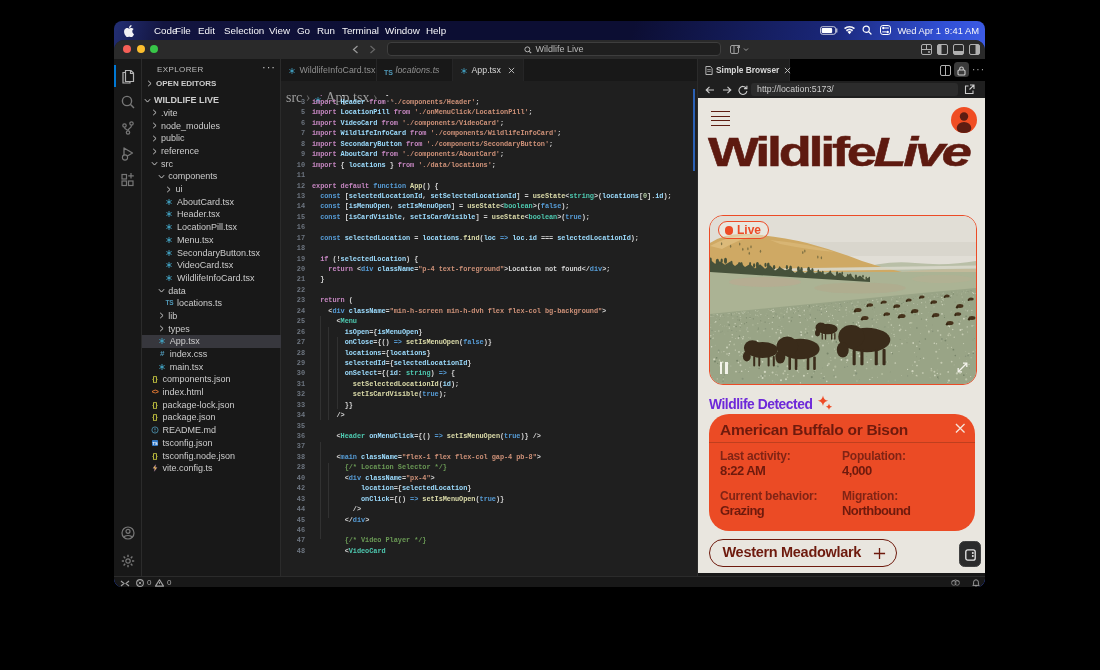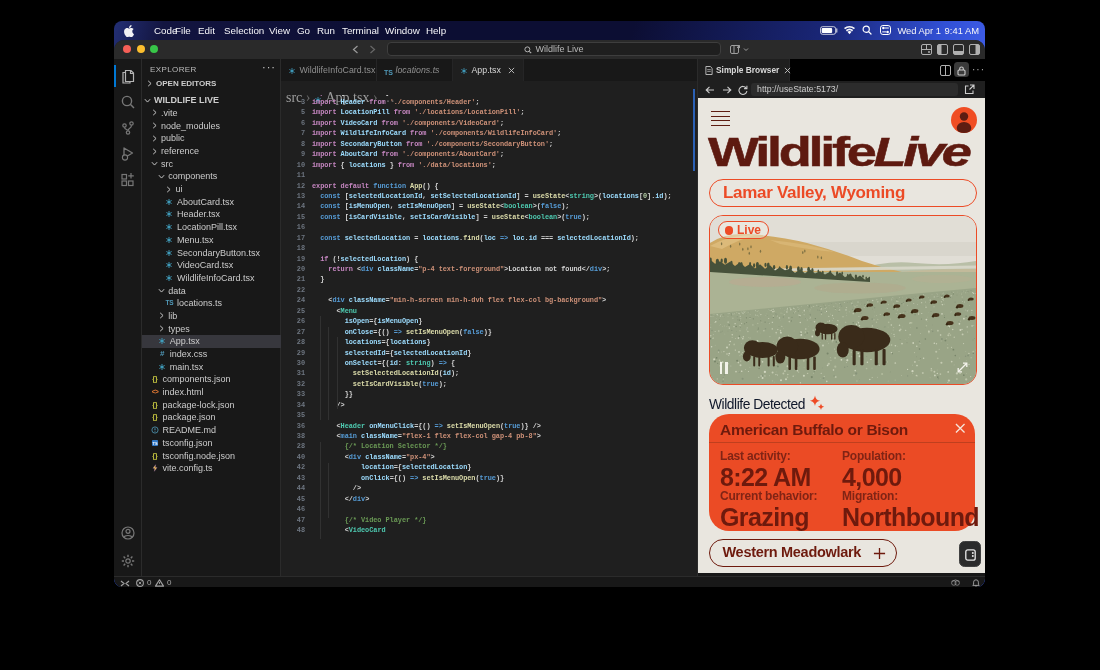--- a/index.html
+++ b/index.html
@@ -22,21 +22,21 @@
   background:#1f1f1f; border:1px solid #3e3e3e; border-radius:4px;
   color:#b8b8b8; font-size:9px; text-align:center; line-height:12px; }
 .tbicon { position:absolute; top:4.5px; width:11px; height:11px; }
 #mainrow { position:absolute; left:0; top:19px; width:871px; height:517px; }
 
 #actbar { position:absolute; left:0; top:0; width:28px; height:517px; background:#181818; border-right:1px solid #2b2b2b; }
 .aicon { position:absolute; left:6px; width:16px; height:16px; opacity:.85; }
 #actind { position:absolute; left:0; top:6px; width:1.5px; height:22px; background:#0078d4; }
 
 #sidebar { position:absolute; left:28px; top:0; width:139px; height:517px; background:#181818; border-right:1px solid #2b2b2b; color:#cccccc; }
-#sbhead { position:absolute; left:8px; top:6px; font-size:8px; color:#bbbbbb; letter-spacing:.4px; }
+#sbhead { position:absolute; left:15px; top:6px; font-size:8px; color:#bbbbbb; letter-spacing:.4px; }
 #sbdots { position:absolute; left:120px; top:2px; font-size:11px; color:#cccccc; letter-spacing:1px;}
 #openedit { position:absolute; left:4px; top:18.5px; height:13px; font-size:8px; font-weight:bold; color:#cccccc; display:flex; align-items:center; }
 #tree { position:absolute; left:0; top:48.1px; width:139px; }
 #wroot { position:absolute; left:0; top:35.2px; width:139px; }
 .trow { position:relative; height:12.7px; font-size:9px; white-space:nowrap; overflow:hidden; display:flex; align-items:center; }
 .trow.sel { background:#37373d; }
 .tch { width:7px; height:7px; flex:none; margin-right:3px; }
 .tic { width:8px; display:inline-block; height:8px; flex:none; margin-right:3.5px;
   font-size:7px; font-weight:bold; line-height:8px; text-align:center; vertical-align:-1px;}
 .tst { color:#519aba; font-size:6.5px; }
@@ -83,27 +83,27 @@
 #locpill { position:absolute; left:11px; top:81.5px; width:268px; height:27.5px; border:1.6px solid #ec4b26;
   border-radius:14px; color:#ec4b26; font-size:17px; font-weight:bold; line-height:25px; padding-left:13px; letter-spacing:-0.3px;}
 #vcard { position:absolute; left:11px; top:117.5px; width:268px; height:170px; border:1.6px solid #ec4b26;
   border-radius:14px; overflow:hidden; background:#dcd9d1; }
 #livepill { position:absolute; left:8px; top:5px; width:51px; height:17.5px; background:rgba(245,242,235,.45);
   border:1.4px solid #ec4b26; border-radius:9px; }
 #livepill b { position:absolute; left:18px; top:1.2px; color:#ec4b26; font-size:12px; }
 #livedot { position:absolute; left:5.5px; top:4.2px; width:8.4px; height:8.4px; border-radius:50%; background:#ee4b26; }
 #pausebars { position:absolute; left:9.5px; top:146px; }
 #pausebars div { position:absolute; top:0; width:2.6px; height:12px; background:rgba(250,248,242,.92); }
-#wdrow { position:absolute; left:11px; top:297.5px; font-size:13.8px; font-weight:normal; color:#0f172a; letter-spacing:-0.45px;}
+#wdrow { position:absolute; left:11px; top:297.5px; font-size:13.8px; font-weight:bold; color:#6d28d9; letter-spacing:-0.45px;}
 #ocard { position:absolute; left:11px; top:316.5px; width:266px; height:117px; border-radius:20px; background:#eb4b25; }
 #ocard h3 { position:absolute; left:11px; top:6.5px; font-size:15.5px; font-weight:bold; color:#6e1a0d; letter-spacing:-0.3px;}
 #ocx { position:absolute; right:10px; top:8.5px; width:10.5px; height:10.5px; }
 #ocdiv { position:absolute; left:0; top:27.5px; width:266px; height:1px; background:#bf3f1e; }
 .olab { position:absolute; font-size:12px; font-weight:bold; color:#802415; letter-spacing:-0.2px;}
-.oval { position:absolute; font-size:25px; font-weight:bold; color:#6e1a0d; letter-spacing:-0.6px;}
+.oval { position:absolute; font-size:13px; font-weight:bold; color:#6e1a0d; letter-spacing:-0.6px;}
 #wmpill { position:absolute; left:10.5px; top:441px; width:188px; height:28px; border:1.6px solid #6e1a0d;
   border-radius:14.5px; color:#6e1a0d; font-size:14.5px; font-weight:bold; line-height:25.5px; padding-left:13px; letter-spacing:-0.3px;}
 #dkbtn { position:absolute; left:260.5px; top:443px; width:22px; height:26px; border-radius:5.5px;
   background:#2b2b2b; border:1px solid #414141; }
 
 #statusbar { position:absolute; left:0; top:536.5px; width:871px; height:11.5px; background:#181818;
   border-top:1px solid #2b2b2b; color:#a6a6a6; font-size:8px; line-height:11px; }
 svg.st { stroke:#cccccc; fill:none; stroke-width:1.1; }
 svg.st2 { stroke:#a0a0a0; fill:none; stroke-width:1.2; }
 </style></head><body>
@@ -467,51 +467,53 @@
         <div id="breadcrumb">src <span style="color:#6a6a6a">›</span> <svg class="tic" style="vertical-align:-2px" viewBox="0 0 10 10">
                 <g stroke="#41a0c0" fill="none" stroke-width="1.0">
                   <circle cx="5" cy="5" r="1.1" fill="#41a0c0" stroke="none"></circle>
                   <path d="M5 1.2 L5 8.8 M1.7 3.1 L8.3 6.9 M1.7 6.9 L8.3 3.1"></path>
                 </g>
               </svg>App.tsx <span style="color:#6a6a6a">› …</span></div>
         <div id="codewrap">
               <div id="codepre">
 <div class="cl"><span class="ln">2</span><i class="p">import</i> <i class="w">{ </i><i class="v">useState</i><i class="w"> }</i> <i class="p">from</i> <i class="s">'react'</i><i class="w">;</i></div>
 <div class="cl"><span class="ln">3</span><i class="p">import</i> <i class="v">Header</i> <i class="p">from</i> <i class="s">'./components/Header'</i><i class="w">;</i></div>
-<div class="cl"><span class="ln">5</span><i class="p">import</i> <i class="v">LocationPill</i> <i class="p">from</i> <i class="s">'./locations/LocationPill'</i><i class="w">;</i></div>
+<div class="cl"><span class="ln">5</span><i class="p">import</i> <i class="v">LocationPill</i> <i class="p">from</i> <i class="s">'./onMenuClick/LocationPill'</i><i class="w">;</i></div>
 <div class="cl"><span class="ln">6</span><i class="p">import</i> <i class="v">VideoCard</i> <i class="p">from</i> <i class="s">'./components/VideoCard'</i><i class="w">;</i></div>
 <div class="cl"><span class="ln">7</span><i class="p">import</i> <i class="v">WildlifeInfoCard</i> <i class="p">from</i> <i class="s">'./components/WildlifeInfoCard'</i><i class="w">;</i></div>
 <div class="cl"><span class="ln">8</span><i class="p">import</i> <i class="v">SecondaryButton</i> <i class="p">from</i> <i class="s">'./components/SecondaryButton'</i><i class="w">;</i></div>
 <div class="cl"><span class="ln">9</span><i class="p">import</i> <i class="v">AboutCard</i> <i class="p">from</i> <i class="s">'./components/AboutCard'</i><i class="w">;</i></div>
 <div class="cl"><span class="ln">10</span><i class="p">import</i> <i class="w">{ </i><i class="v">locations</i><i class="w"> }</i> <i class="p">from</i> <i class="s">'./data/locations'</i><i class="w">;</i></div>
 <div class="cl"><span class="ln">11</span></div>
 <div class="cl"><span class="ln">12</span><i class="p">export</i> <i class="p">default</i> <i class="b">function</i> <i class="f">App</i><i class="w">() {</i></div>
 <div class="cl"><span class="ln">13</span>  <i class="b">const</i> <i class="w">[</i><i class="v">selectedLocationId</i><i class="w">, </i><i class="v">setSelectedLocationId</i><i class="w">] = </i><i class="f">useState</i><i class="w">&lt;</i><i class="t">string</i><i class="w">&gt;(</i><i class="v">locations</i><i class="w">[</i><i class="n">0</i><i class="w">].</i><i class="v">id</i><i class="w">);</i></div>
 <div class="cl"><span class="ln">14</span>  <i class="b">const</i> <i class="w">[</i><i class="v">isMenuOpen</i><i class="w">, </i><i class="v">setIsMenuOpen</i><i class="w">] = </i><i class="f">useState</i><i class="w">&lt;</i><i class="t">boolean</i><i class="w">&gt;(</i><i class="b">false</i><i class="w">);</i></div>
 <div class="cl"><span class="ln">15</span>  <i class="b">const</i> <i class="w">[</i><i class="v">isCardVisible</i><i class="w">, </i><i class="v">setIsCardVisible</i><i class="w">] = </i><i class="f">useState</i><i class="w">&lt;</i><i class="t">boolean</i><i class="w">&gt;(</i><i class="b">true</i><i class="w">);</i></div>
 <div class="cl"><span class="ln">16</span></div>
 <div class="cl"><span class="ln">17</span>  <i class="b">const</i> <i class="v">selectedLocation</i><i class="w"> = </i><i class="v">locations</i><i class="w">.</i><i class="f">find</i><i class="w">(</i><i class="v">loc</i> <i class="b">=&gt;</i> <i class="v">loc</i><i class="w">.</i><i class="v">id</i> <i class="w">===</i> <i class="v">selectedLocationId</i><i class="w">);</i></div>
 <div class="cl"><span class="ln">18</span></div>
 <div class="cl"><span class="ln">19</span>  <i class="p">if</i> <i class="w">(!</i><i class="v">selectedLocation</i><i class="w">) {</i></div>
 <div class="cl"><span class="ln">20</span>    <i class="p">return</i> <i class="w">&lt;</i><i class="b">div</i> <i class="v">className</i><i class="w">=</i><i class="s">"p-4 text-foreground"</i><i class="w">&gt;Location not found&lt;/</i><i class="b">div</i><i class="w">&gt;;</i></div>
 <div class="cl"><span class="ln">21</span>  <i class="w">}</i></div>
 <div class="cl"><span class="ln">22</span></div>
+<div class="cl"><span class="ln">23</span>  <i class="p">return</i> <i class="w">(</i></div>
 <div class="cl"><span class="ln">24</span>    <i class="w">&lt;</i><i class="b">div</i> <i class="v">className</i><i class="w">=</i><i class="s">"min-h-screen min-h-dvh flex flex-col bg-background"</i><i class="w">&gt;</i></div>
 <div class="cl"><span class="ln">25</span>      <i class="w">&lt;</i><i class="t">Menu</i></div>
 <div class="cl"><span class="ln">26</span>        <i class="v">isOpen</i><i class="w">={</i><i class="v">isMenuOpen</i><i class="w">}</i></div>
 <div class="cl"><span class="ln">27</span>        <i class="v">onClose</i><i class="w">={() </i><i class="b">=&gt;</i> <i class="f">setIsMenuOpen</i><i class="w">(</i><i class="b">false</i><i class="w">)}</i></div>
 <div class="cl"><span class="ln">28</span>        <i class="v">locations</i><i class="w">={</i><i class="v">locations</i><i class="w">}</i></div>
 <div class="cl"><span class="ln">29</span>        <i class="v">selectedId</i><i class="w">={</i><i class="v">selectedLocationId</i><i class="w">}</i></div>
 <div class="cl"><span class="ln">30</span>        <i class="v">onSelect</i><i class="w">={(</i><i class="v">id</i><i class="w">: </i><i class="t">string</i><i class="w">) </i><i class="b">=&gt;</i> <i class="w">{</i></div>
 <div class="cl"><span class="ln">31</span>          <i class="f">setSelectedLocationId</i><i class="w">(</i><i class="v">id</i><i class="w">);</i></div>
 <div class="cl"><span class="ln">32</span>          <i class="f">setIsCardVisible</i><i class="w">(</i><i class="b">true</i><i class="w">);</i></div>
 <div class="cl"><span class="ln">33</span>        <i class="w">}}</i></div>
 <div class="cl"><span class="ln">34</span>      <i class="w">/&gt;</i></div>
 <div class="cl"><span class="ln">35</span></div>
 <div class="cl"><span class="ln">36</span>      <i class="w">&lt;</i><i class="t">Header</i> <i class="v">onMenuClick</i><i class="w">={() </i><i class="b">=&gt;</i> <i class="f">setIsMenuOpen</i><i class="w">(</i><i class="b">true</i><i class="w">)} /&gt;</i></div>
+<div class="cl"><span class="ln">37</span></div>
 <div class="cl"><span class="ln">38</span>      <i class="w">&lt;</i><i class="b">main</i> <i class="v">className</i><i class="w">=</i><i class="s">"flex-1 flex flex-col gap-4 pb-8"</i><i class="w">&gt;</i></div>
 <div class="cl"><span class="ln">28</span>        <i class="c">{/* Location Selector */}</i></div>
 <div class="cl"><span class="ln">40</span>        <i class="w">&lt;</i><i class="b">div</i> <i class="v">className</i><i class="w">=</i><i class="s">"px-4"</i><i class="w">&gt;</i></div>
 <div class="cl"><span class="ln">42</span>            <i class="v">location</i><i class="w">={</i><i class="v">selectedLocation</i><i class="w">}</i></div>
 <div class="cl"><span class="ln">43</span>            <i class="v">onClick</i><i class="w">={() </i><i class="b">=&gt;</i> <i class="f">setIsMenuOpen</i><i class="w">(</i><i class="b">true</i><i class="w">)}</i></div>
 <div class="cl"><span class="ln">44</span>          <i class="w">/&gt;</i></div>
 <div class="cl"><span class="ln">45</span>        <i class="w">&lt;/</i><i class="b">div</i><i class="w">&gt;</i></div>
 <div class="cl"><span class="ln">46</span></div>
 <div class="cl"><span class="ln">47</span>        <i class="c">{/* Video Player */}</i></div>
 <div class="cl"><span class="ln">48</span>        <i class="w">&lt;</i><i class="t">VideoCard</i></div>
@@ -547,39 +549,38 @@
           <svg class="abs st" style="left:7px;top:3.5px" width="10" height="10" viewBox="0 0 10 10">
                 <path d="M9 5 L1.5 5 M4.5 1.8 L1.2 5 L4.5 8.2"></path>
               </svg>
           <svg class="abs st" style="left:24px;top:3.5px" width="10" height="10" viewBox="0 0 10 10">
                 <path d="M1 5 L8.5 5 M5.5 1.8 L8.8 5 L5.5 8.2"></path>
               </svg>
           <svg class="abs st" style="left:40px;top:3.5px" width="10" height="10" viewBox="0 0 10 10">
                 <path d="M8.3 3.2 a4 4 0 1 0 0.6 3" fill="none"></path>
                 <path d="M8.9 0.8 L8.9 3.6 L6.1 3.6" fill="none"></path>
               </svg>
-          <div id="urlbox">http://useState:5173/</div>
+          <div id="urlbox">http://location:5173/</div>
           <svg class="abs st" style="left:266px;top:3px" width="11" height="11" viewBox="0 0 11 11">
                 <path d="M4.5 2 L1.5 2 L1.5 9.5 L9 9.5 L9 6.5"></path>
                 <path d="M6 1 L10 1 L10 5 M10 1 L5.5 5.5"></path>
               </svg>
         </div>
         <div id="bcontent">
           <div id="hamb">
                 <div style="top:13.5px"></div>
                 <div style="top:18px"></div>
                 <div style="top:22.5px"></div>
                 <div style="top:27px"></div>
               </div>
           <div id="avatar"><svg width="26" height="26" viewBox="0 0 26 26">
                   <circle cx="13" cy="9.5" r="4.2" fill="#5e1d12"></circle>
                   <ellipse cx="13" cy="21" rx="7.3" ry="6" fill="#5e1d12"></ellipse>
                 </svg></div>
           <div id="wordmark"><span>Wildlife</span><span style="font-style:italic">Live</span></div>
-          <div id="locpill">Lamar Valley, Wyoming</div>
           <div id="vcard">
             <svg width="266" height="168" viewBox="0 0 266 168" preserveAspectRatio="none">
 <rect width="266" height="70" fill="#e1ded6"></rect>
 <rect y="26" width="266" height="14" fill="#d9d6cd"></rect>
 <path d="M145 54 Q175 44 205 47 Q238 50 266 45 L266 62 L145 62 Z" fill="#b9bfa7"></path>
 <path d="M155 60 Q210 52 266 53 L266 68 L155 68 Z" fill="#c2ba9a"></path>
 <path d="M0 58 L0 27 Q14 17 38 18 Q70 20 97 27 Q127 35 152 45 Q172 52 192 56 L192 61 L0 61 Z" fill="#cfa964"></path>
 <path d="M0 30 Q18 19 45 19 Q28 24 12 33 Z" fill="#dcba7a"></path>
 <path d="M60 24 Q95 27 125 36 Q100 34 70 28 Z" fill="#dcba7a" opacity="0.7"></path>
 <rect y="56" width="266" height="60" fill="#abb394"></rect>

